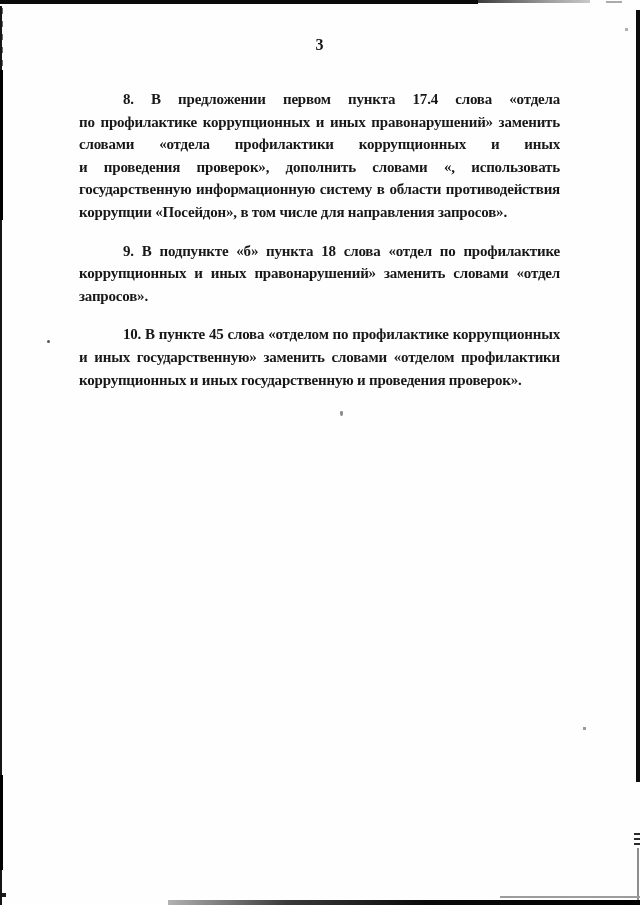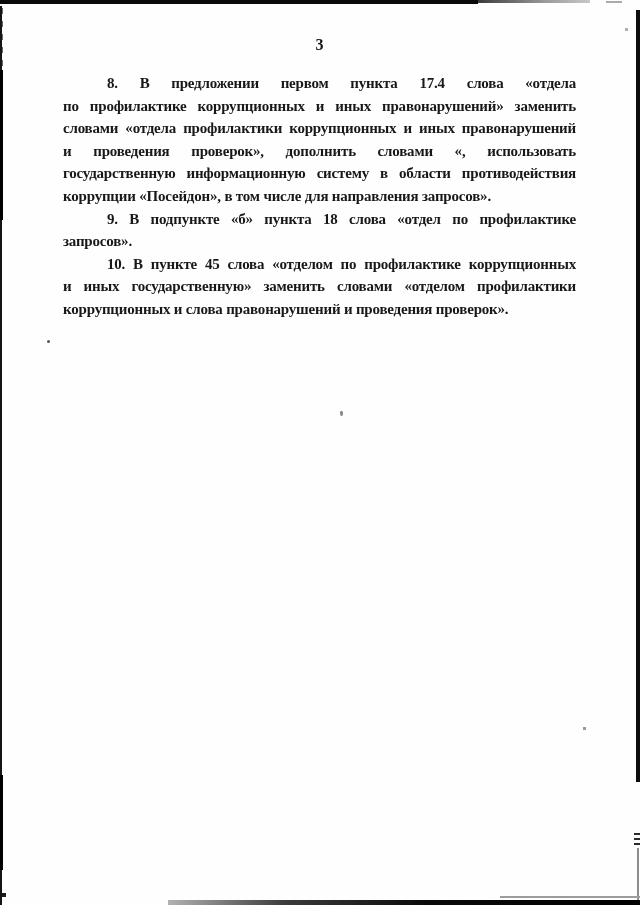--- a/index.html
+++ b/index.html
@@ -19,21 +19,21 @@
   .page-number {
     position: absolute; top: 36px; left: 63px; width: 513px;
     text-align: center;
     font-size: 16px; font-weight: 700; color: #161616;
   }
   .body-text {
     position: absolute; top: 72px; left: 63px; width: 513px;
     font-size: 15px; font-weight: 700; color: #181818;
     letter-spacing: -0.2px;
   }
-  .para { margin: 0; padding: 0; }
+  .para { margin: 16px; padding: 0; }
   .tline {
     line-height: 22.6px; height: 22.6px;
     text-align: justify;
     text-align-last: justify;
     overflow: hidden;
   }
   .tline.first { padding-left: 44px; }
   .tline.last { text-align-last: left; }
 
   
@@ -95,23 +95,24 @@
       <div class="tline first">8. В предложении первом пункта 17.4 слова «отдела</div>
       <div class="tline">по профилактике коррупционных и иных правонарушений» заменить</div>
       <div class="tline">словами «отдела профилактики коррупционных и иных правонарушений</div>
       <div class="tline">и проведения проверок», дополнить словами «, использовать</div>
       <div class="tline">государственную информационную систему в области противодействия</div>
       <div class="tline last">коррупции «Посейдон», в том числе для направления запросов».</div>
     </div>
 
     <div class="para">
       <div class="tline first">9. В подпункте «б» пункта 18 слова «отдел по профилактике</div>
+      <div class="tline">коррупционных и иных правонарушений» заменить словами «отдел</div>
       <div class="tline last">запросов».</div>
     </div>
 
     <div class="para">
       <div class="tline first">10. В пункте 45 слова «отделом по профилактике коррупционных</div>
       <div class="tline">и иных государственную» заменить словами «отделом профилактики</div>
-      <div class="tline last">коррупционных и слова правонарушений и проведения проверок».</div>
+      <div class="tline last">коррупционных и иных государственную и проведения проверок».</div>
     </div>
 
   </div>
 </div>
 
 </body></html>

